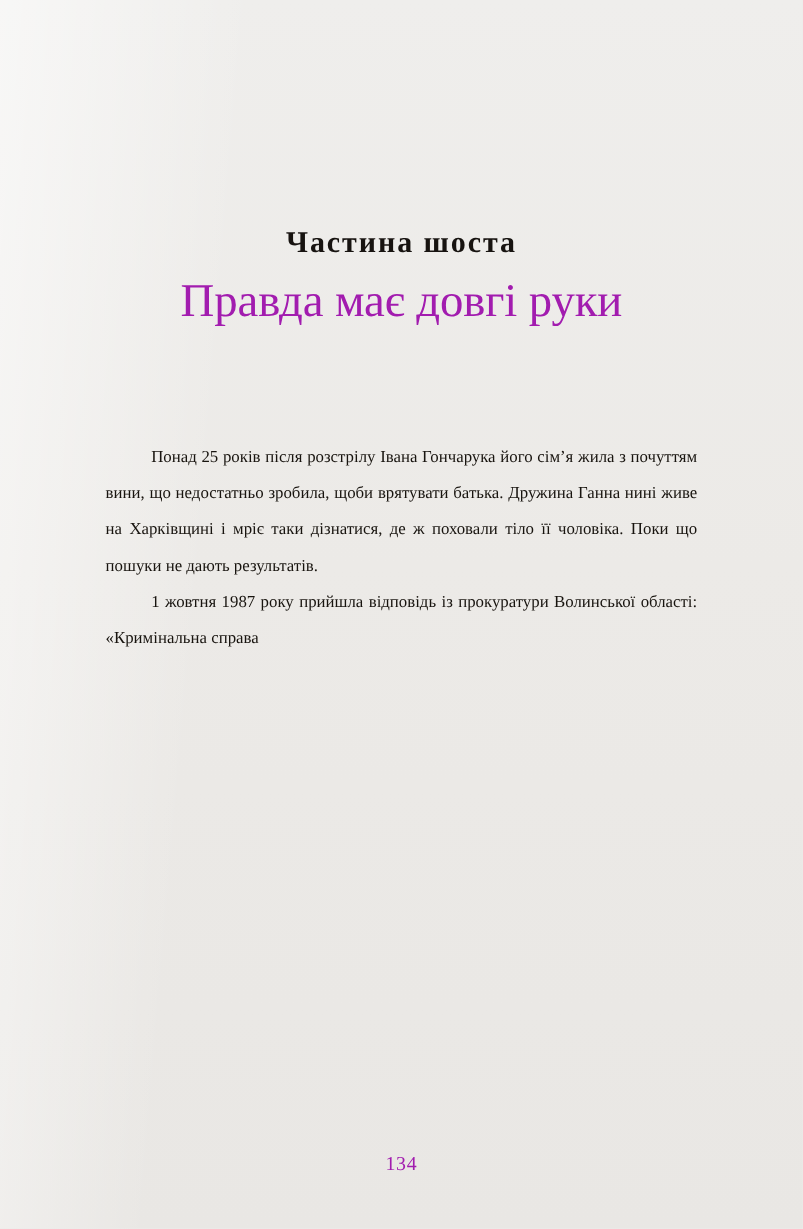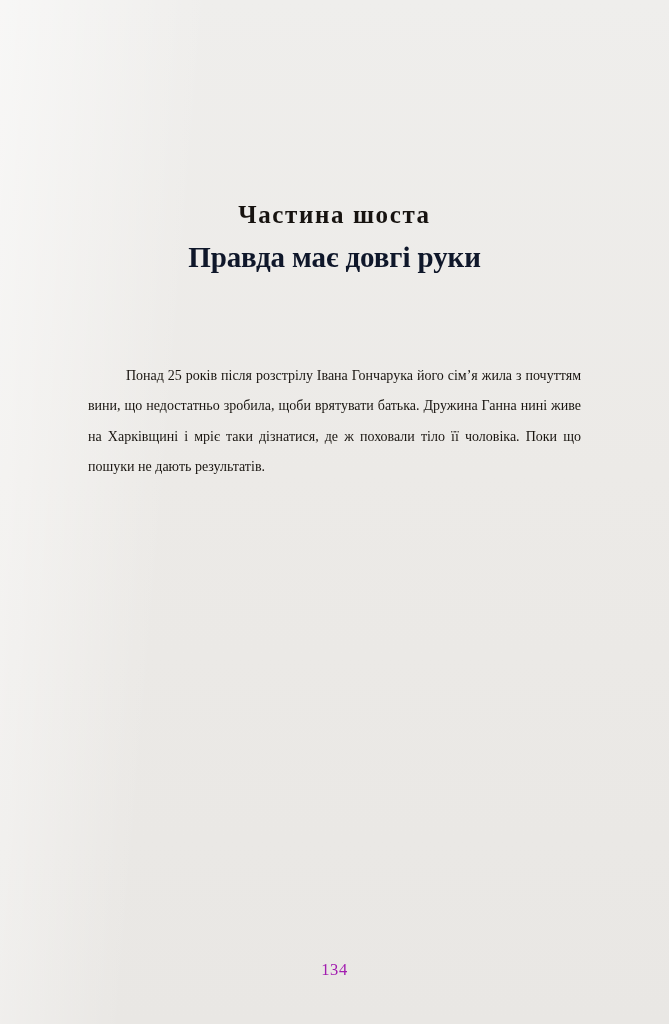--- a/index.html
+++ b/index.html
@@ -23,21 +23,21 @@
     inset: 0;
     background:
       linear-gradient(95deg, rgba(255,255,255,0.55) 0%, rgba(255,255,255,0.0) 28%),
       linear-gradient(180deg, #efeeec 0%, #eceae7 46%, #e9e7e4 100%);
   }
 
   .page {
     position: absolute;
     inset: 0;
     box-sizing: border-box;
-    padding: 16px 88px;
+    padding: 4px 88px;
     display: flex;
     flex-direction: column;
   }
 
   
   .part-block {
     margin-top: 186px;
     text-align: center;
   }
 
@@ -45,25 +45,25 @@
     font-size: 25px;
     line-height: 1.05;
     font-weight: 700;
     letter-spacing: 1.6px;
     color: #171310;
     white-space: nowrap;
   }
 
   .part-title {
     margin-top: 13px;
-    font-size: 29px;
+    font-size: 39px;
     line-height: 1.12;
-    font-weight: 700;
+    font-weight: 400;
     letter-spacing: -0.1px;
-    color: #0f172a;
+    color: #a21caf;
     white-space: nowrap;
   }
 
   
   .body-copy {
     margin-top: 68px;
     font-size: 14px;
     line-height: 30.2px;
     text-align: justify;
     text-justify: inter-word;
@@ -95,17 +95,18 @@
 
 <div class="page">
 
   <div class="part-block">
     <div class="part-label">Частина шоста</div>
     <h1 class="part-title">Правда має довгі руки</h1>
   </div>
 
   <div class="body-copy">
     <p>Понад 25 років після розстрілу Івана Гончарука його сім’я жила з почуттям вини, що недостатньо зробила, щоби врятувати батька. Дружина Ганна нині живе на Харківщині і мріє таки дізнатися, де ж поховали тіло її чоловіка. Поки що пошуки не дають результатів.</p>
+    <p>1 жовтня 1987 року прийшла відповідь із прокуратури Волинської області: «Кримінальна справа</p>
   </div>
 
 </div>
 
 <div class="folio">134</div>
 
 </body></html>

